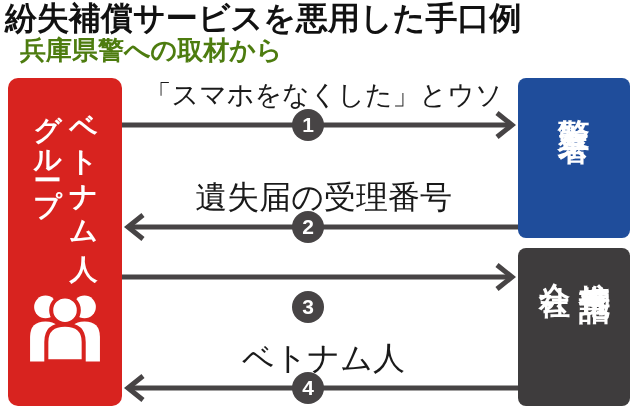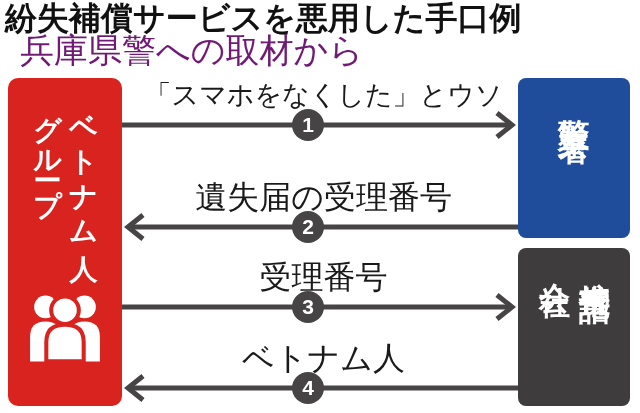--- a/index.html
+++ b/index.html
@@ -11,21 +11,21 @@
   .stage{position:absolute;inset:0;}
 
   
   .title{
     position:absolute;left:5px;top:0px;
     font-size:32px;line-height:37px;font-weight:bold;
     letter-spacing:0px;color:#111;white-space:nowrap;
   }
   .subtitle{
     position:absolute;left:20px;top:36px;
-    font-size:34px;line-height:28px;font-weight:normal;color:#701a75;
+    font-size:26px;line-height:28px;font-weight:bold;color:#4d7c0f;
     white-space:nowrap;
   }
 
   
   .actor{position:absolute;border-radius:10px;}
   .actor-group{left:8px;top:78px;width:114px;height:328px;background:var(--group_box);}
   .actor-police{left:518px;top:78px;width:112px;height:160px;background:var(--police_box);border-radius:8px;}
   .actor-carrier{left:518px;top:248px;width:112px;height:158px;background:var(--carrier_box);border-radius:8px;}
 
   .vtext{
@@ -111,21 +111,20 @@
   <div class="step step-2">
     <div class="step-label">遺失届の受理番号</div>
     <svg class="arrow" viewBox="0 0 396 30" aria-hidden="true">
       <line x1="396" y1="15" x2="7" y2="15" stroke="currentColor" stroke-width="5"></line>
       <polyline points="21,3 6,15 21,27" fill="none" stroke="currentColor" stroke-width="5"></polyline>
     </svg>
     <div class="badge">2</div>
   </div>
 
   <div class="step step-3">
-    <div class="step-label">受理番号</div>
     <svg class="arrow" viewBox="0 0 396 30" aria-hidden="true">
       <line x1="0" y1="15" x2="389" y2="15" stroke="currentColor" stroke-width="5"></line>
       <polyline points="375,3 390,15 375,27" fill="none" stroke="currentColor" stroke-width="5"></polyline>
     </svg>
     <div class="badge">3</div>
   </div>
 
   <div class="step step-4">
     <div class="step-label">ベトナム人</div>
     <svg class="arrow" viewBox="0 0 396 30" aria-hidden="true">

